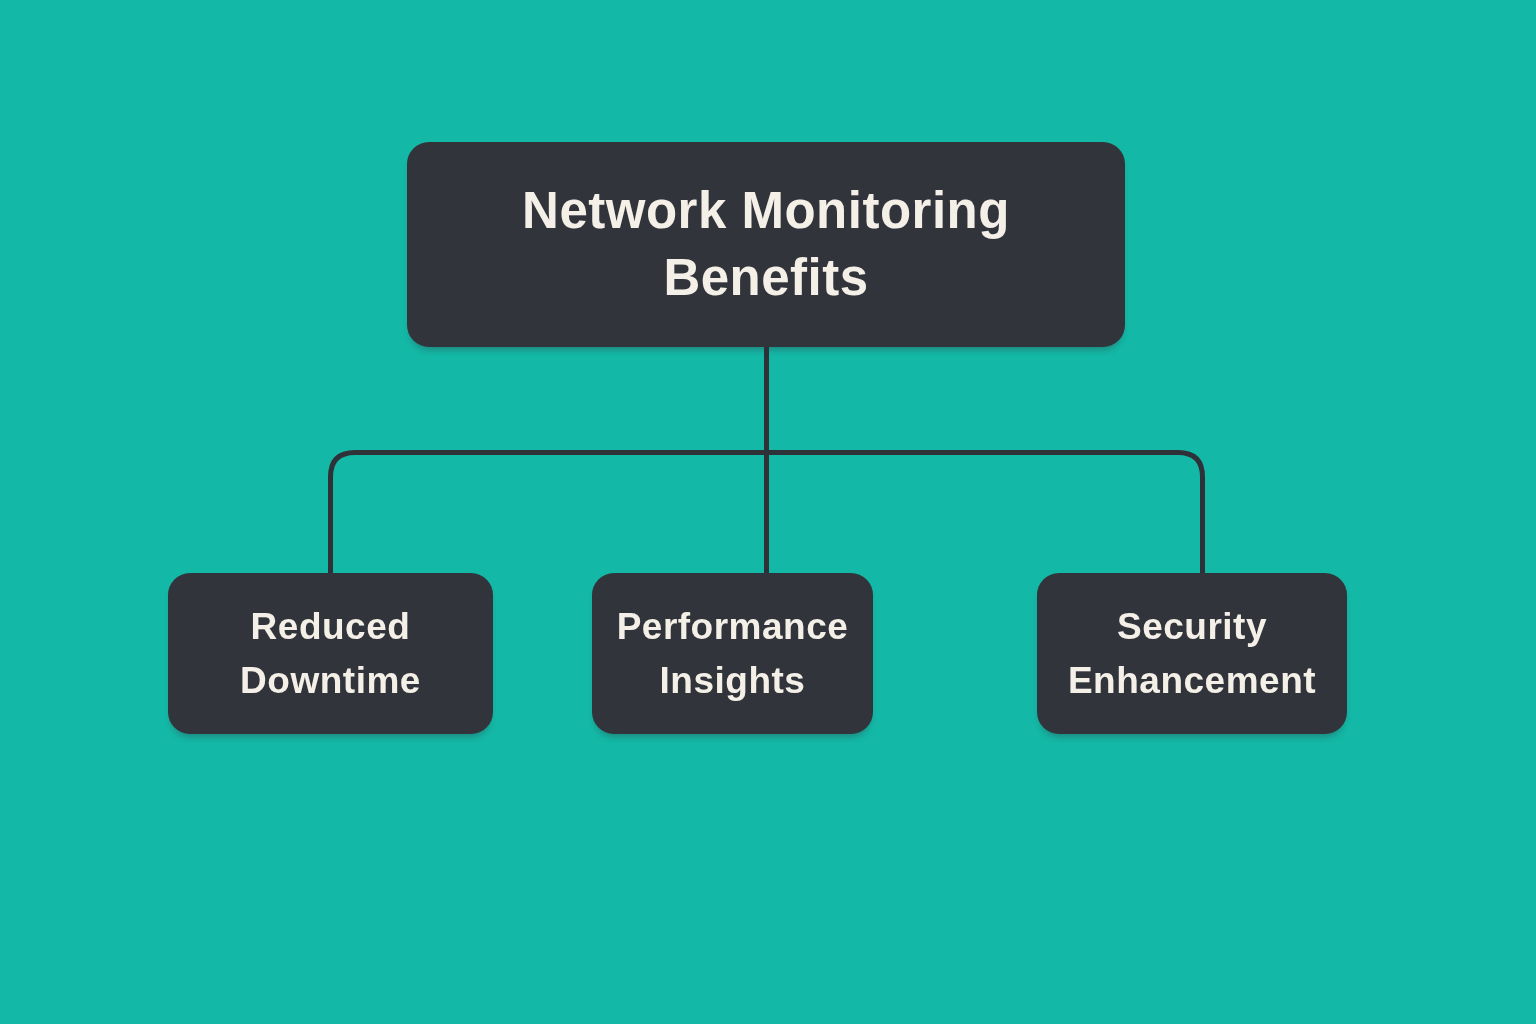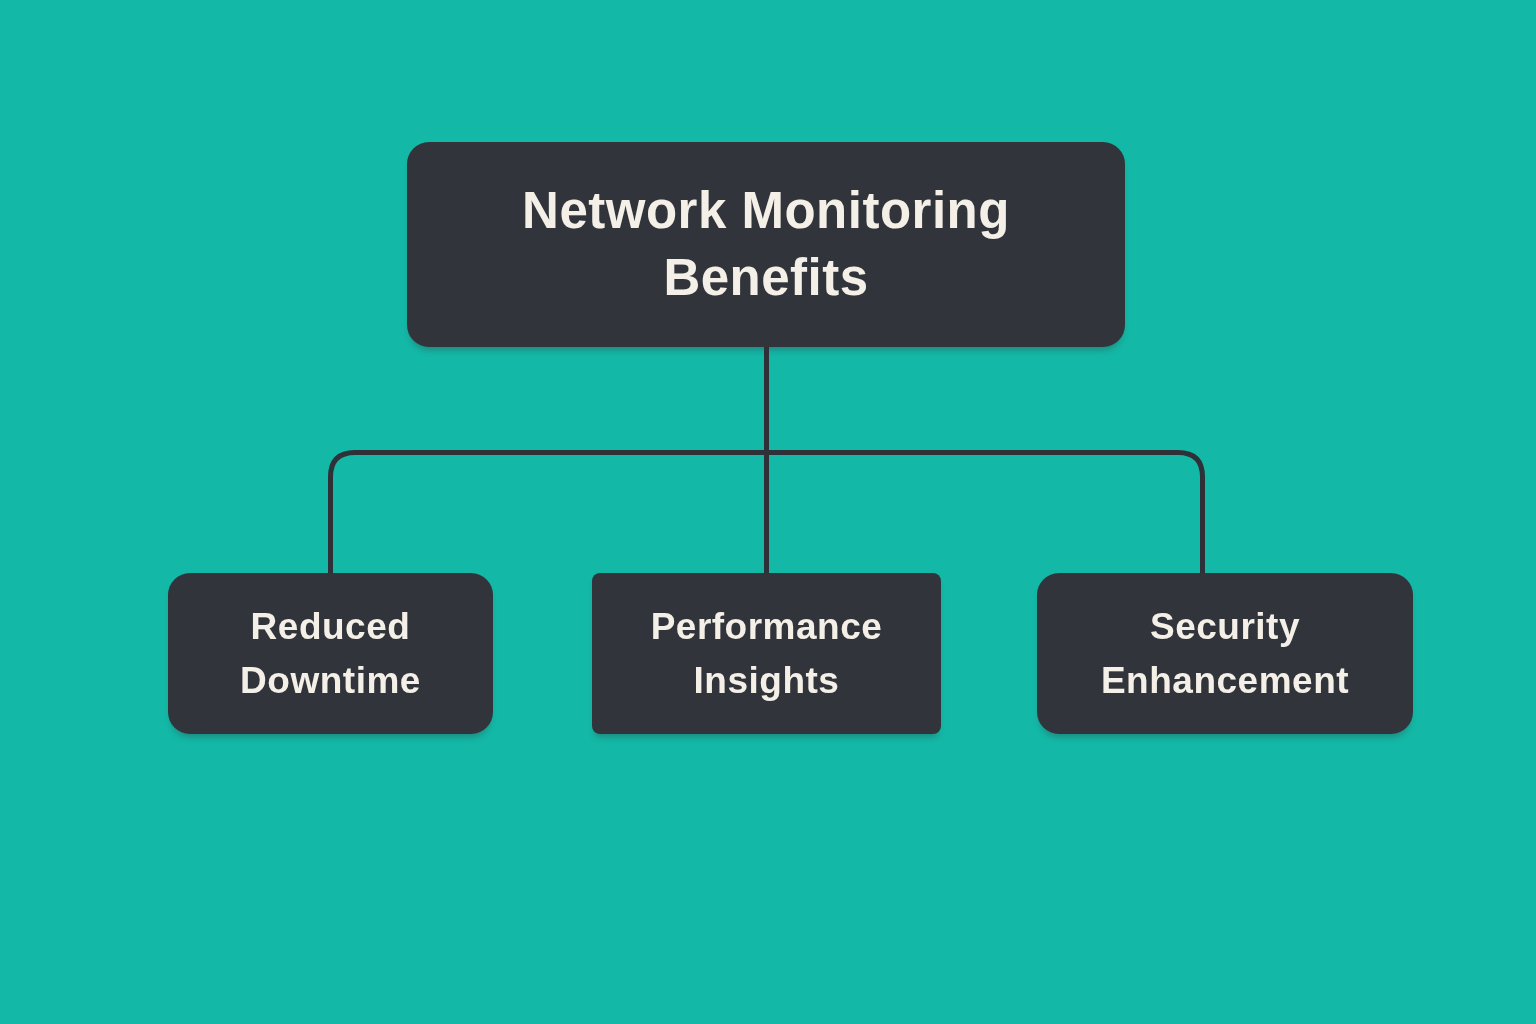--- a/index.html
+++ b/index.html
@@ -58,22 +58,22 @@
     padding: 0 45px;
   }
   .node.child {
     top: 573px;
     height: 161px;
     font-size: 37px;
     line-height: 1.45;
     padding: 0 20px;
   }
   .node.child.c0 { left: 168px;  width: 325px; }
-  .node.child.c1 { left: 592px;  width: 349px; border-radius: 8px; }
-  .node.child.c2 { left: 1037px; width: 376px; align-items: center; }
+  .node.child.c1 { left: 592px;  width: 281px; }
+  .node.child.c2 { left: 1037px; width: 310px; align-items: center; }
 </style>
 </head>
 <body>
 
 <div class="canvas">
 
   <svg class="connectors" viewBox="0 0 1536 1024" xmlns="http://www.w3.org/2000/svg">
     <g stroke="#2e3138">
       <path d="M 766.5 347 L 766.5 573"></path>
       <path d="M 330.5 573 L 330.5 477 Q 330.5 452.5 355 452.5 L 1178 452.5 Q 1202.5 452.5 1202.5 477 L 1202.5 573"></path>

